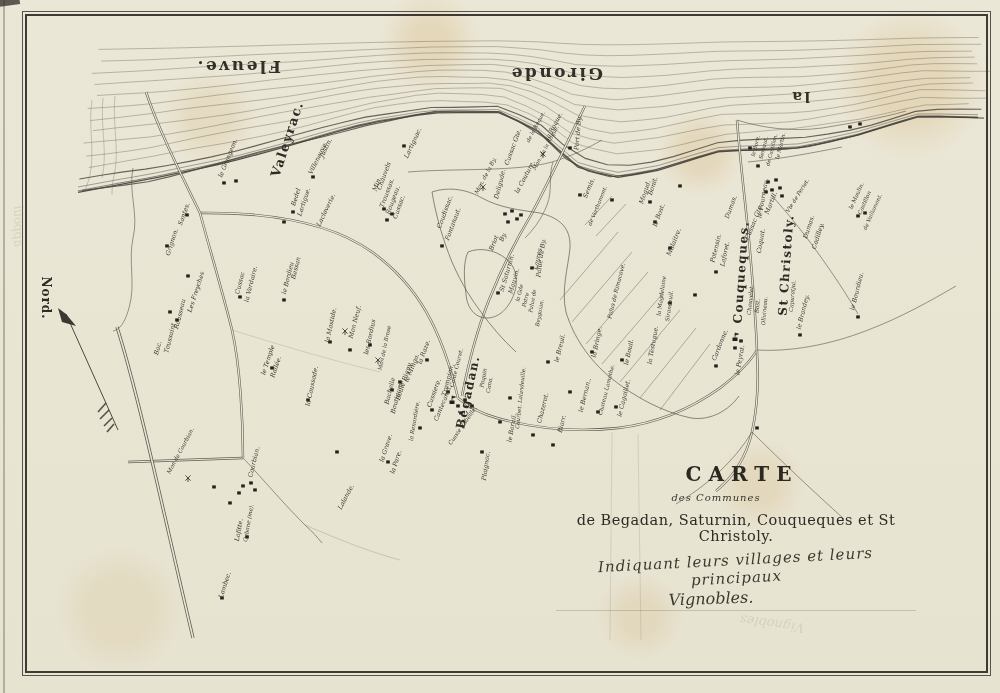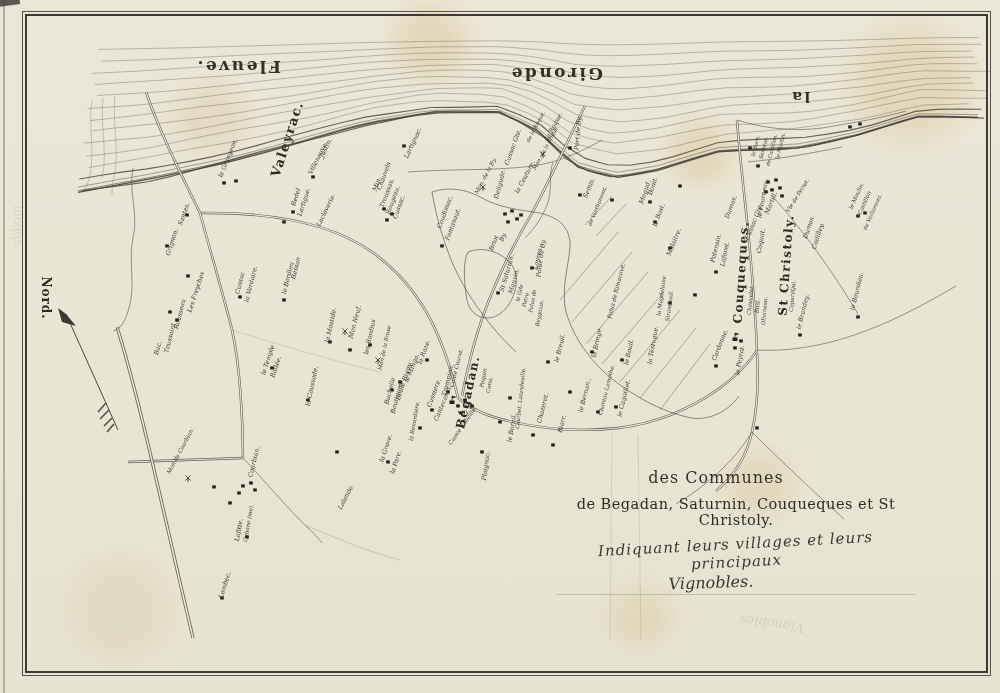--- a/index.html
+++ b/index.html
@@ -25,21 +25,21 @@
   svg#art{position:absolute;left:0;top:0;}
   .lbl{position:absolute;white-space:nowrap;color:#3a362e;
        font-family:"DejaVu Serif", serif;font-style:italic;line-height:1;
        transform-origin:center center;}
   .commune{font-style:normal;font-weight:bold;letter-spacing:1.5px;color:#2e2b25;}
   .riverlbl{font-style:normal;letter-spacing:2.5px;color:#33302a;font-weight:bold;}
   .north{font-style:normal;font-weight:bold;letter-spacing:1px;color:#2e2b25;font-size:12px;}
   .bleed{color:#9a8e6e;font-style:italic;}
   #title-block{position:absolute;left:556px;top:462px;width:360px;text-align:center;}
   #tb-1{font-weight:bold;font-size:20px;letter-spacing:7px;color:#2b2822;margin-left:12px;}
-  #tb-2{font-size:16px;margin-top:6px;margin-left:-40px;letter-spacing:1px;}
+  #tb-2{font-style:italic;font-size:10px;margin-top:6px;margin-left:-40px;letter-spacing:1px;}
   #tb-3{font-size:14.5px;margin-top:9px;letter-spacing:.5px;color:#2e2b25;}
   #tb-4{font-style:italic;font-size:15px;margin-top:7px;transform:rotate(-3deg);letter-spacing:1px;color:#3c382f;}
   #tb-5{font-style:italic;font-size:16px;margin-top:2px;margin-left:-50px;transform:rotate(-2deg);color:#3c382f;}
   .tb-rule{height:1px;background:rgba(90,85,70,.25);margin-top:2px;}
 </style>
 </head>
 <body>
 
 <div id="page">
   <svg id="art" width="1000" height="693" viewBox="0 0 1000 693">
@@ -332,20 +332,21 @@
       <span class="lbl commune" style="left: 786px; top: 265px; font-size: 12px; transform: translate(-50%, -50%) rotate(-86deg);">St Christoly.</span>
       <span class="lbl riverlbl" style="left: 238px; top: 66px; font-size: 17px; transform: translate(-50%, -50%) rotate(180deg);">Fleuve.</span>
       <span class="lbl riverlbl" style="left: 556px; top: 73px; font-size: 17px; transform: translate(-50%, -50%) rotate(180deg);">Gironde</span>
       <span class="lbl riverlbl" style="left: 800px; top: 96px; font-size: 15px; transform: translate(-50%, -50%) rotate(180deg);">la</span>
       <span class="lbl north" style="left: 46px; top: 298px; font-size: 12px; transform: translate(-50%, -50%) rotate(90deg);">Nord.</span>
       <span class="lbl bleed" style="left: 18px; top: 226px; font-size: 12px; opacity: 0.22; transform: translate(-50%, -50%) rotate(90deg) scaleX(-1);">appoui</span>
       <span class="lbl bleed" style="left: 772px; top: 624px; font-size: 13px; opacity: 0.22; transform: translate(-50%, -50%) rotate(188deg);">Vignobles</span>
     </div>
 
   <div id="title-block">
+    <div id="tb-1">CARTE</div>
     <div id="tb-2">des Communes</div>
     <div id="tb-3">de Begadan, Saturnin, Couqueques et St Christoly.</div>
     <div id="tb-4">Indiquant leurs villages et leurs principaux</div>
     <div id="tb-5">Vignobles.</div>
     <div class="tb-rule"></div>
   </div>
 
   <div id="frame-outer">
     <div id="frame-inner"></div>
   </div>

